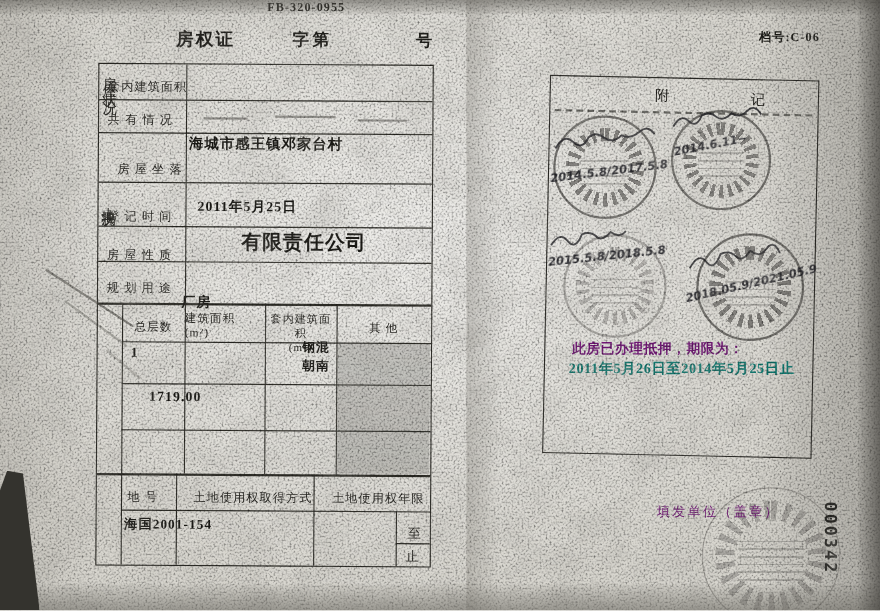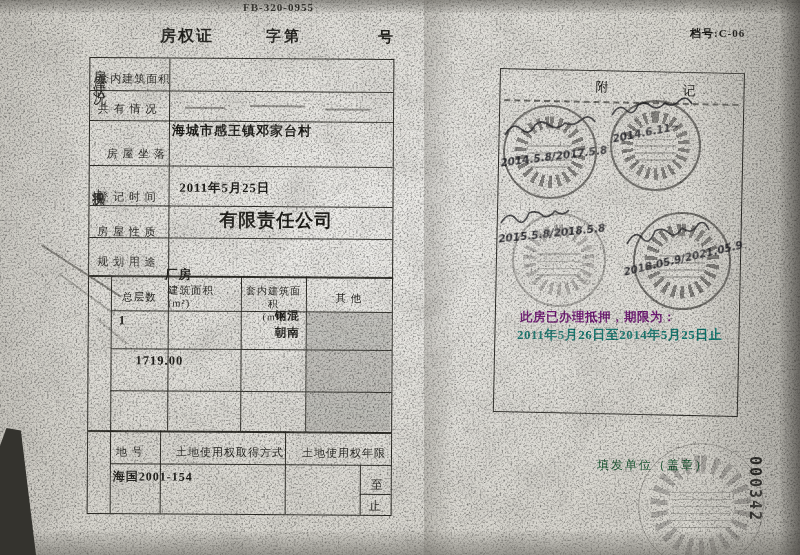--- a/index.html
+++ b/index.html
@@ -158,21 +158,21 @@
     <svg class="scrib" style="left:497px;top:205px;" width="100" height="26" viewBox="0 0 100 26">
       <path d="M4 18 q8 -13 15 -4 t13 -6 q8 -3 13 2 t13 -4 q8 6 14 -1" fill="none" stroke="rgba(28,28,32,.75)" stroke-width="1.7"></path>
     </svg>
     <svg class="scrib" style="left:622px;top:222px;" width="110" height="30" viewBox="0 0 110 30">
       <path d="M5 22 q8 -15 15 -6 t13 -7 q8 -4 14 2 t13 -5 q9 7 15 -2 t12 4" fill="none" stroke="rgba(28,28,32,.75)" stroke-width="1.7"></path>
     </svg>
 
     <div class="t typed" style="left:520px;top:309px;font-size:12.5px;color:#701a75;letter-spacing:.5px;">此房已办理抵押，期限为：</div>
     <div class="t typed" style="left:517px;top:326px;font-size:13px;color:#0f766e;letter-spacing:.5px;">2011年5月26日至2014年5月25日止</div>
 
-    <div class="t lbl" style="left:597px;top:457px;font-size:12px;letter-spacing:2px;color:#14532d;">填发单位（盖章）</div>
+    <div class="t lbl" style="left:597px;top:457px;font-size:12px;letter-spacing:2px;color:#701a75;">填发单位（盖章）</div>
 
     <div class="t typed" style="left:722px;top:480px;font-size:15px;letter-spacing:2px;color:#2c2b28;
          font-family:'DejaVu Sans Mono',monospace;transform:rotate(90deg);transform-origin:center;">000342</div>
   </div>
 
   <svg id="noise-svg" width="800" height="555">
     <filter id="speckle">
         <feTurbulence type="fractalNoise" baseFrequency="0.55" numOctaves="2" seed="7"></feTurbulence>
       <feColorMatrix type="matrix" values="0 0 0 0 0  0 0 0 0 0  0 0 0 0 0  1.1 1.1 1.1 0 -1.55"></feColorMatrix>
       </filter>

